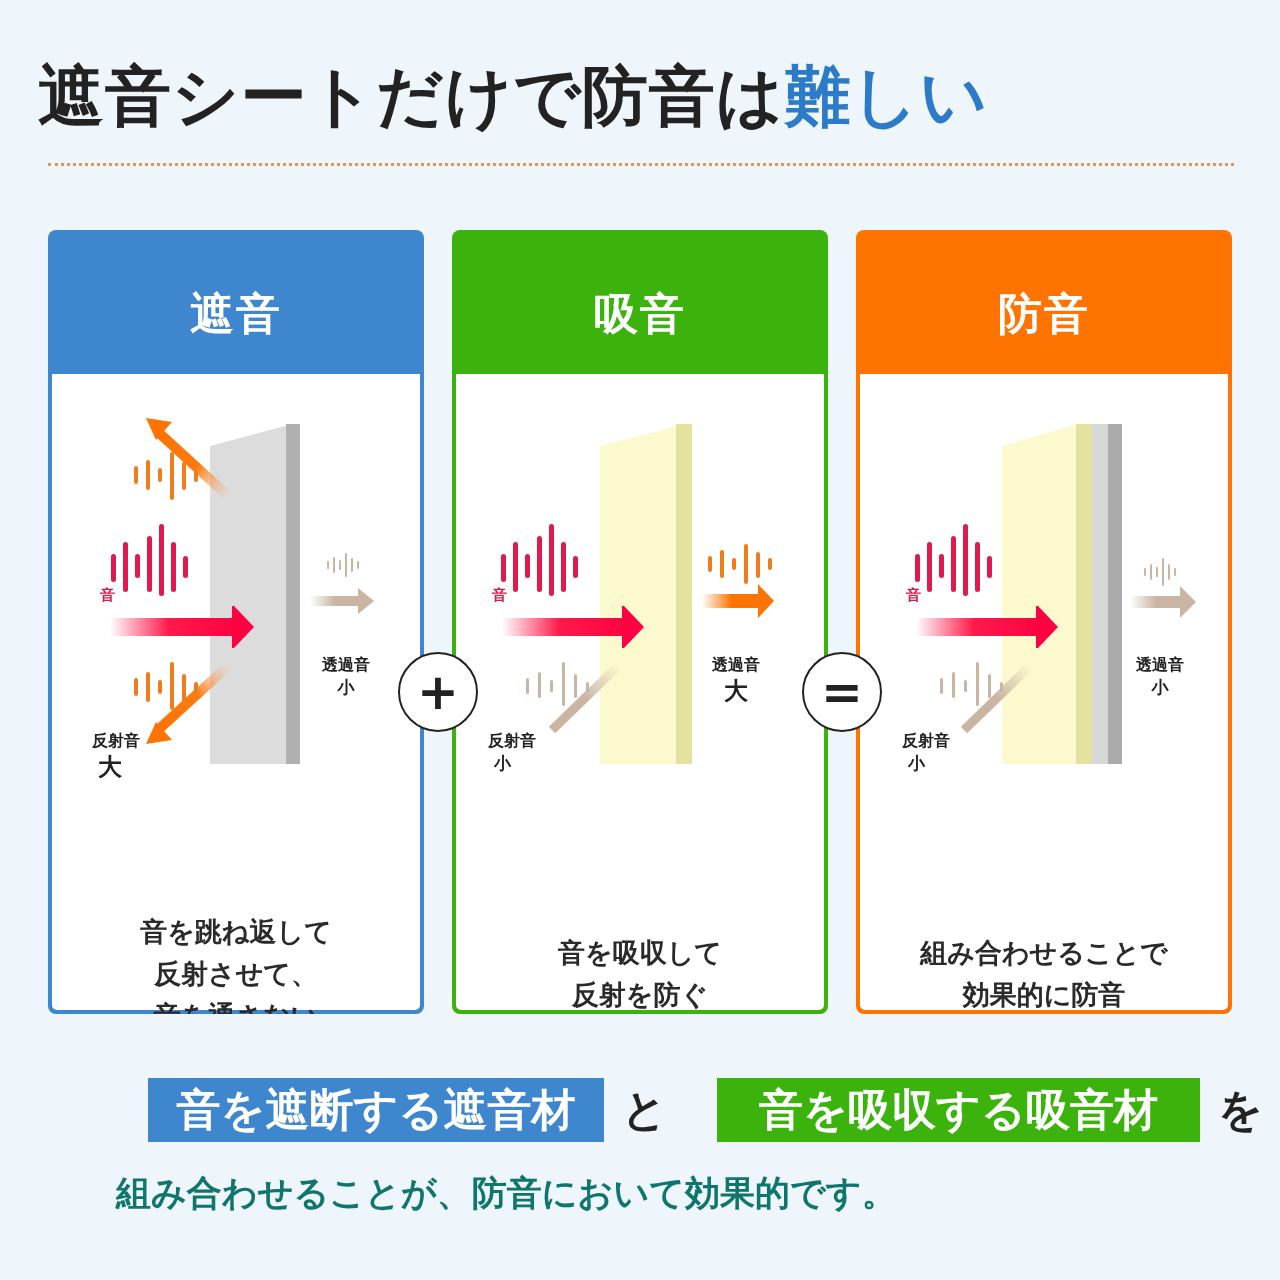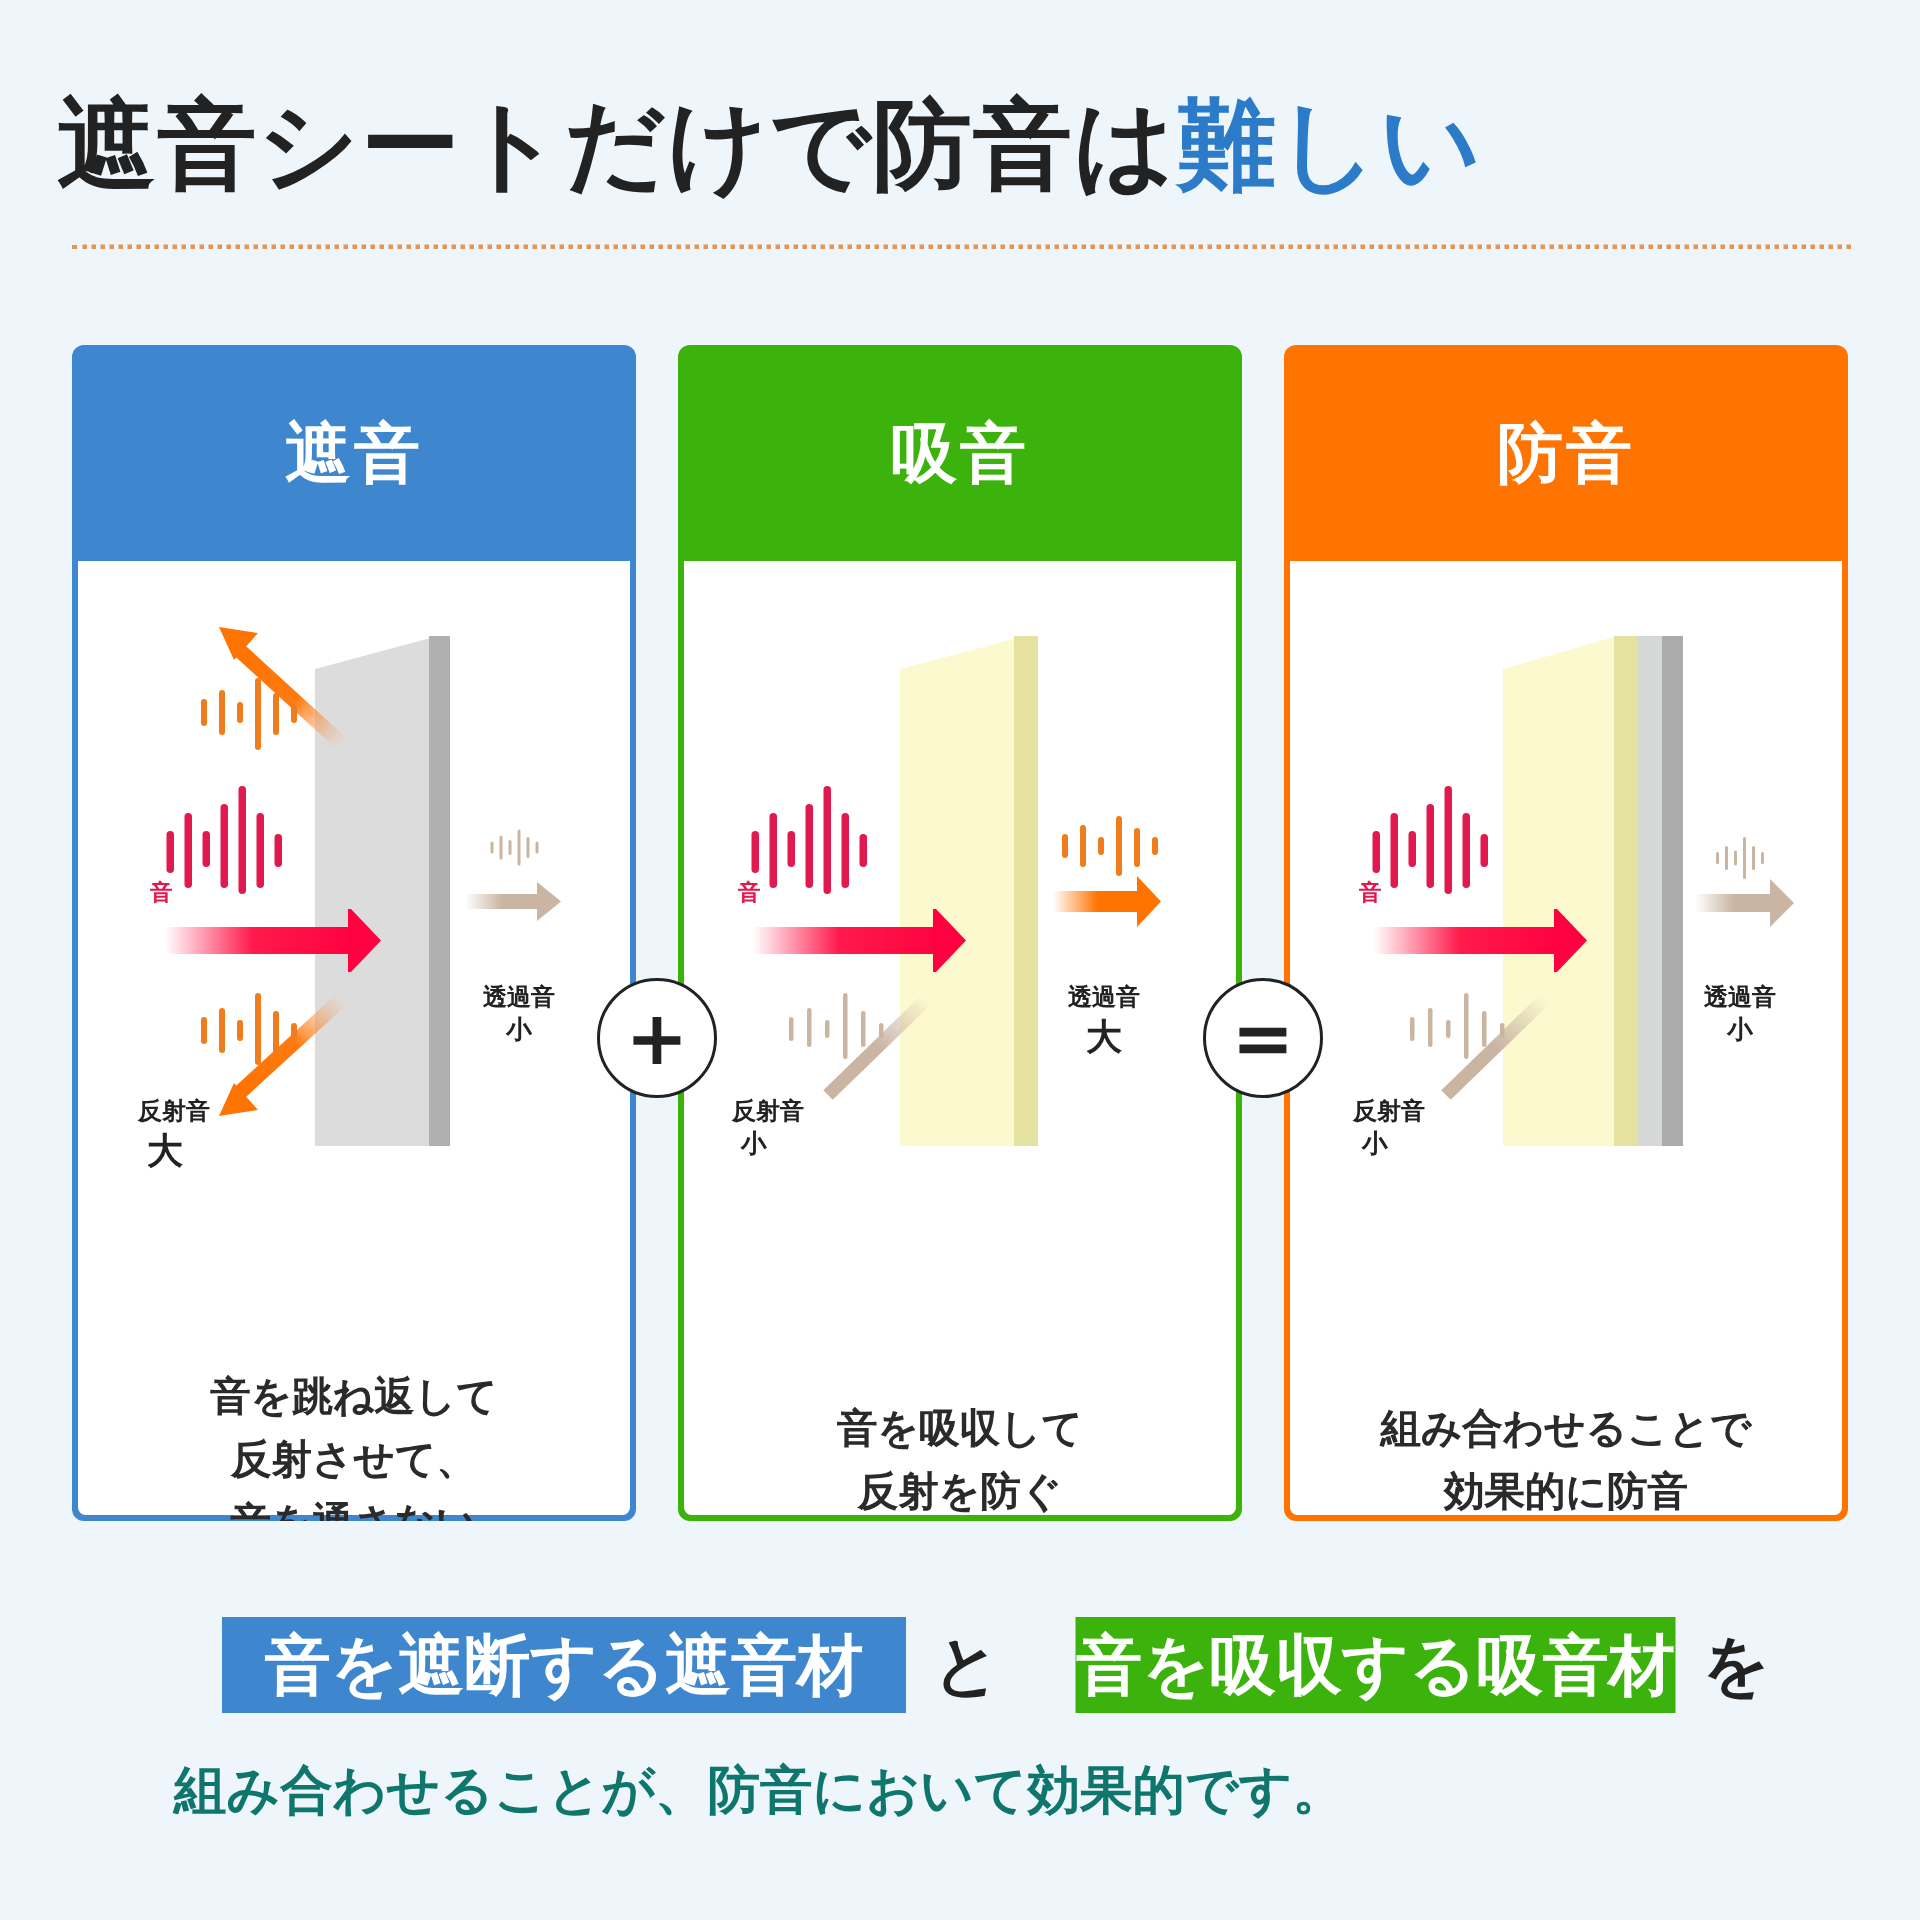--- a/index.html
+++ b/index.html
@@ -20,21 +20,21 @@
     position: absolute; left: 48px; top: 163px; width: 1186px;
     border-top: 3px dotted #e39552;
   }
   .card {
     position: absolute; top: 230px; width: 376px; height: 784px;
     border-radius: 8px; box-sizing: border-box; overflow: hidden;
     background: #fff;
   }
   .card .head {
     height: 144px; display: flex; align-items: center; justify-content: center;
-    color: #fff; font-size: 44px; font-weight: bold; letter-spacing: 2px;
+    color: #fff; font-size: 44px; font-weight: bold; letter-spacing: 2px; margin-top: 12px;
   }
   .card .body {
     position: absolute; left: 4px; right: 4px; top: 144px; bottom: 4px;
     background: #fff; border-radius: 0 0 5px 5px;
   }
   .card .desc {
     position: absolute; left: 0; right: 0; top: 600px;
     transform: translateY(-50%);
     text-align: center; font-size: 27px; font-weight: bold; line-height: 42px;
     color: #2a2a2a; white-space: pre-line;
@@ -51,21 +51,21 @@
     display: flex; align-items: center; justify-content: center;
     font-size: 50px; font-weight: bold; color: #222; top: 652px;
   }
   .summary { position: absolute; left: 0; right: 0; top: 1078px; }
   .sum-line1 {
     position: absolute; left: 116px; top: 0; display: flex; align-items: center;
     font-size: 44px; font-weight: bold; white-space: nowrap;
   }
   .tag { color: #fff; padding: 6px 14px; height: 64px; display: flex; align-items: center; box-sizing: border-box; margin-left: 32px; }
   .tag.blue { background: #3e86cd; width: 456px; justify-content: center; }
-  .tag.green { background: #3cb30c; width: 400px; justify-content: center; }
+  .tag.green { background: #3cb30c; width: 483px; justify-content: center; }
   .plain { color: #222; padding: 0 18px; }
   .sum-line2 {
     position: absolute; left: 116px; top: 92px; font-size: 35px; font-weight: bold;
     color: #0f766e; white-space: nowrap;
   }
 </style>
 </head>
 <body>
 
 <div class="title">

